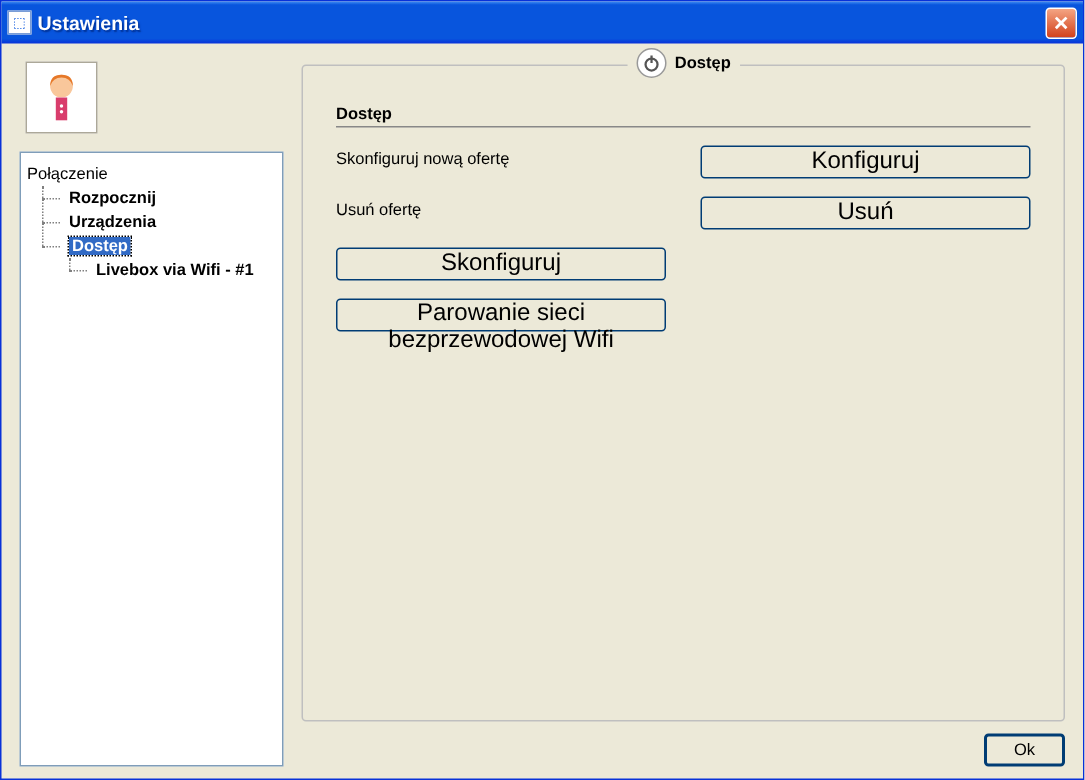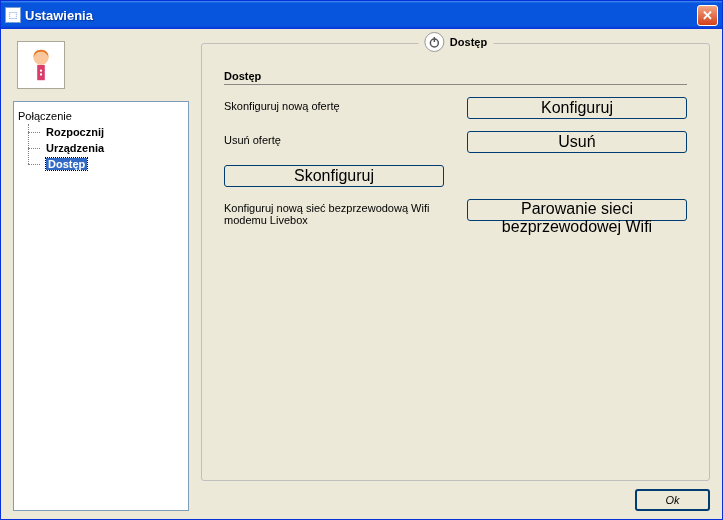--- a/index.html
+++ b/index.html
@@ -188,29 +188,28 @@
       font-size: 16px;
       cursor: pointer;
     }
     .footer {
       margin-top: 8px;
       display: flex;
       justify-content: flex-end;
       gap: 6px;
     }
     .footer button {
-      width: 75px;
+      width: 54px;
       height: 22px;
       background: #ece9d8;
       border: 1px solid #003c74;
       border-radius: 3px;
       font-family: Tahoma, Arial, sans-serif;
       font-size: 11px;
       cursor: pointer;
-      font-style: italic;
     }
     .footer button.default {
       border: 2px solid #003c74;
     }
   </style>
 </head>
 <body>
 
 <div class="window">
   <div class="titlebar">
@@ -234,20 +233,23 @@
           </svg>
         </div>
 
         <div class="tree-panel">
           <div class="tree-root">
             <div class="tree-node">Połączenie</div>
             <div class="tree-children">
               <div class="tree-node dotted-child">Rozpocznij</div>
               <div class="tree-node dotted-child">Urządzenia</div>
               <div class="tree-node dotted-child"><span class="selected">Dostęp</span></div>
+              <div class="tree-children">
+                <div class="tree-node dotted-child">Livebox via Wifi - #1</div>
+              </div>
             </div>
           </div>
         </div>
       </div>
 
       <div class="right-col">
         <div class="group-box">
           <div class="group-title">
             <span class="power-icon">
               <svg viewBox="0 0 12 12">
@@ -268,21 +270,20 @@
           <div class="opt-row">
             <div class="opt-label">Usuń ofertę</div>
             <button class="opt-button">Usuń</button>
           </div>
 
           <div class="opt-row">
             <button class="opt-button">Skonfiguruj</button>
           </div>
 
           <div class="opt-row">
-            <div class="opt-label">Konfiguruj nową sieć bezprzewodową Wifi modemu Livebox</div>
             <button class="opt-button">Parowanie sieci bezprzewodowej Wifi</button>
           </div>
         </div>
 
         <div class="footer">
           <button class="default">Ok</button>
         </div>
       </div>
 
     </div>

